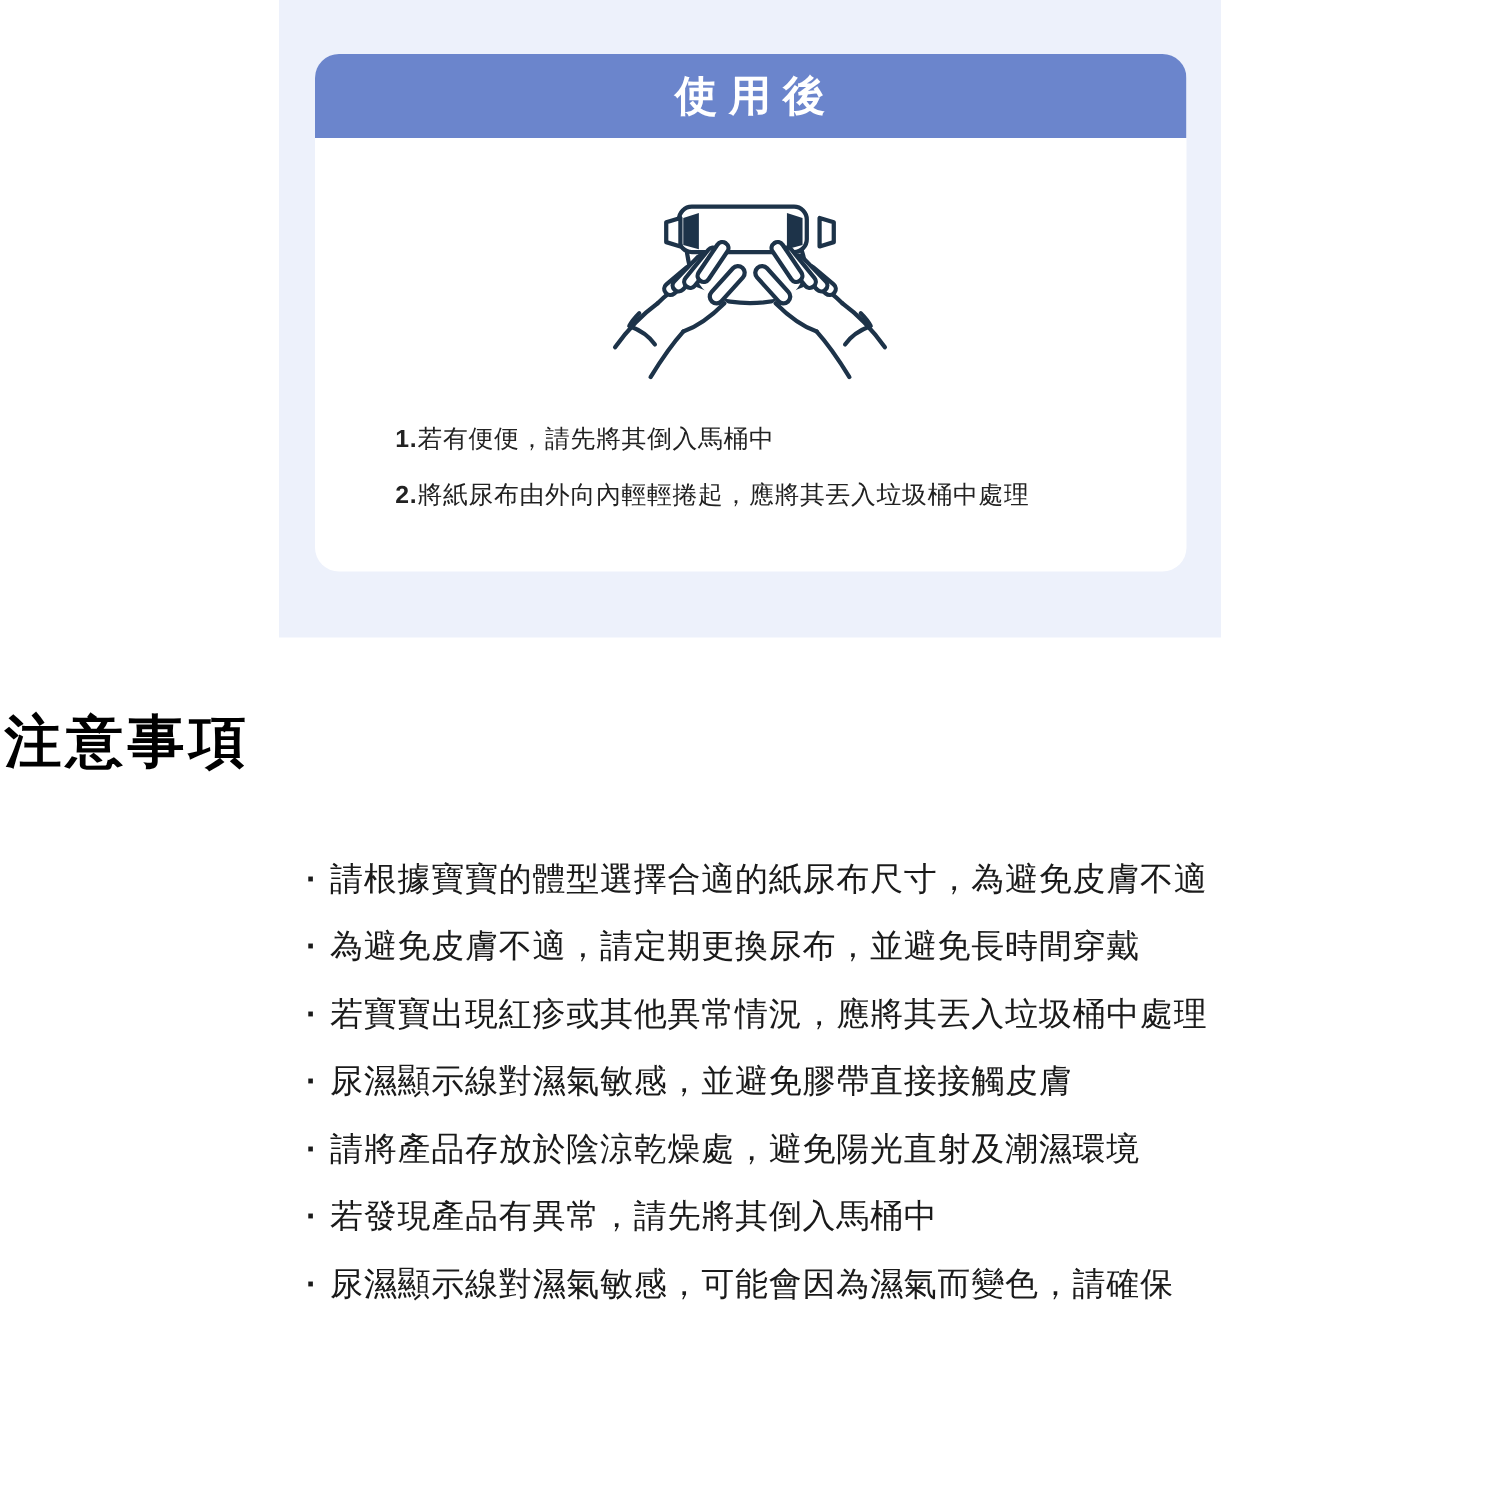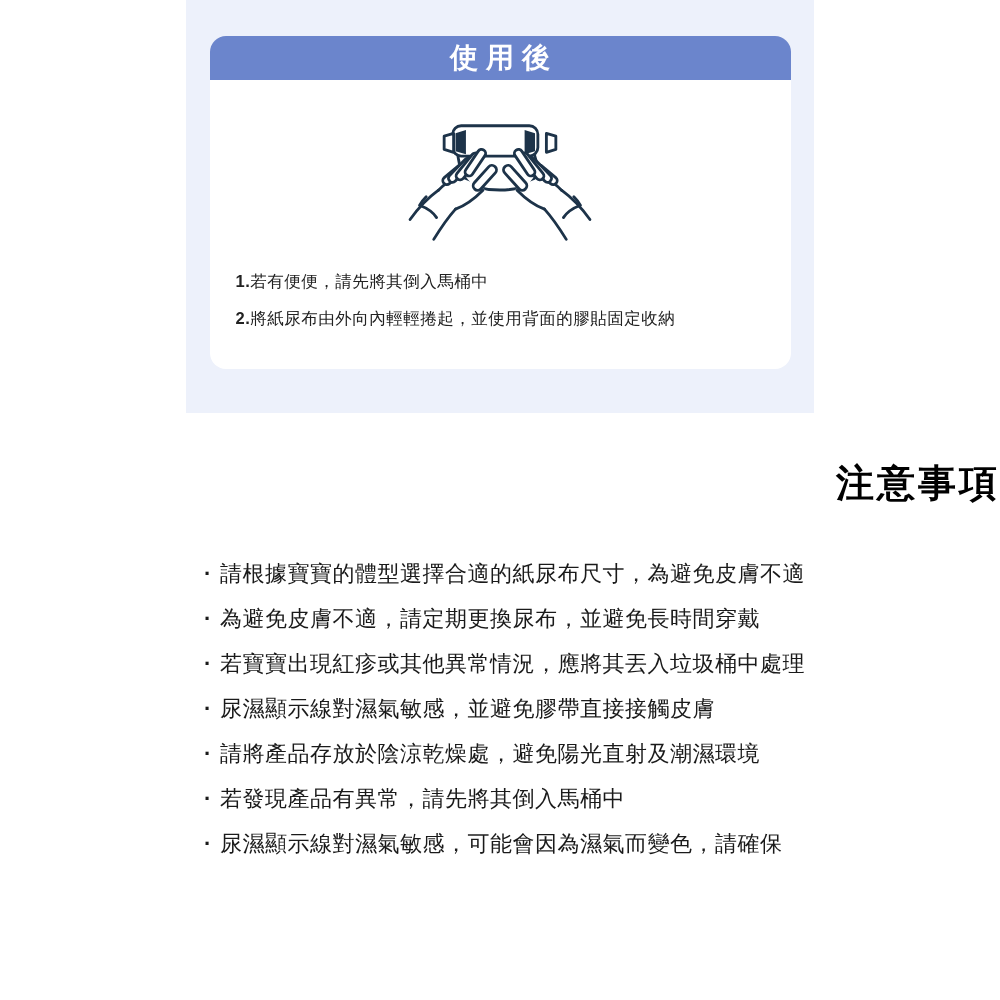--- a/index.html
+++ b/index.html
@@ -17,41 +17,42 @@
   }
   
   .usage-section{
     width:628px;margin:0 auto;background:var(--section-bg);
     padding:36px 0 44px;
   }
   .usage-card{
     width:581px;margin:0 auto;background:#ffffff;border-radius:16px;overflow:hidden;
   }
   .usage-header{
-    background:var(--banner-bg);height:44px;
+    background:var(--banner-bg);height:56px;
     display:flex;align-items:center;justify-content:center;
   }
   .usage-title{
     margin:0;color:var(--banner-text);font-size:28px;font-weight:700;
     letter-spacing:8px;padding-left:8px;line-height:1;
   }
   .illustration{display:flex;justify-content:center;margin-top:24px;}
   .illustration svg{width:218px;height:142px;display:block;}
   .steps{
     list-style:none;margin:24px 0 0;padding:0 26px 40px;
   }
   .step{
     font-size:16.5px;line-height:22px;margin-bottom:15px;color:#222222;
     letter-spacing:0.5px;
+    margin-left:28px;
   }
   .step:last-child{margin-bottom:0;}
   .step-num{font-weight:700;}
   
   .notes-title{
-    margin:48px 0 4px;text-align:right;color:#000000;
+    margin:48px 0 4px;text-align:left;color:#000000;
     font-size:38px;font-weight:800;letter-spacing:3px;padding-left:3px;line-height:44px;
   }
   .notes-list{
     width:628px;margin:55px auto 0;padding-left:18px;
   }
   .note-row{
     display:flex;align-items:flex-start;
     font-size:22px;line-height:28px;margin-bottom:17px;color:var(--text);
     letter-spacing:0.5px;
   }
@@ -99,21 +100,21 @@
               <rect x="83" y="73.2" width="32" height="9.5" rx="4.7" fill="#ffffff" transform="rotate(-48 99 78)"></rect>
             </g>
 
             <use href="#lhand" transform="translate(230,0) scale(-1,1)"></use>
           </g>
         </svg>
       </div>
 
       <ol class="steps">
           <li class="step"><span class="step-num">1.</span><span class="step-text">若有便便，請先將其倒入馬桶中</span></li>
-          <li class="step"><span class="step-num">2.</span><span class="step-text">將紙尿布由外向內輕輕捲起，並使用背面的膠貼固定收納</span></li>
+          <li class="step"><span class="step-num">2.</span><span class="step-text">將紙尿布由外向內輕輕捲起，應將其丟入垃圾桶中處理</span></li>
         </ol>
     </div>
   </section>
 
   <section class="notes-section">
     <h1 class="notes-title">注意事項</h1>
     <div class="notes-list">
         <div class="note-row">
           <span class="note-bullet">·</span>
           <span class="note-text">請根據寶寶的體型選擇合適的紙尿布尺寸，為避免皮膚不適</span>

